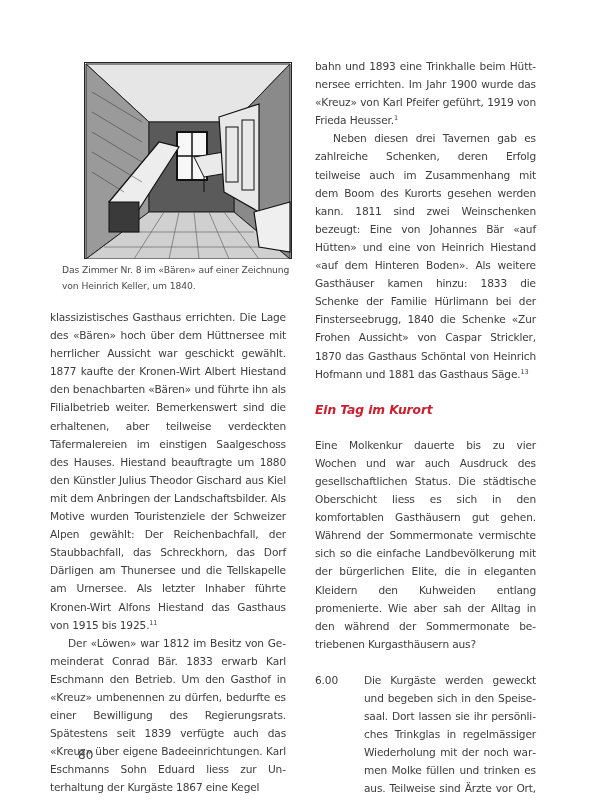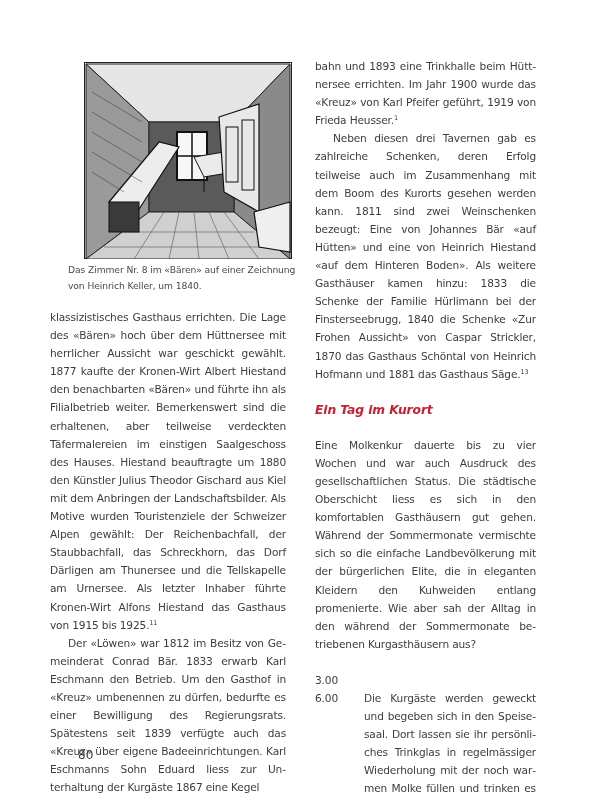--- a/index.html
+++ b/index.html
@@ -6,21 +6,21 @@
     body { width: 600px; height: 800px; position: relative; overflow: hidden;
       font-family: "DejaVu Sans", sans-serif; color: #3c3c3c; }
     .col { position: absolute; font-size: 10.6px; line-height: 18.1px; text-align: justify; hyphens: manual; letter-spacing: -0.15px; }
     .col p { margin: 0; }
     .col p.indent { text-indent: 18px; }
     #left-col { left: 50px; top: 308px; width: 236px; }
     #right-col { left: 315px; top: 57px; width: 221px; }
     sup { font-size: 6.5px; line-height: 0; vertical-align: 4px; }
     .figure { position: absolute; left: 84px; top: 62px; width: 208px; height: 197px; }
     .figure svg { width: 100%; height: 100%; display: block; }
-    .caption { position: absolute; left: 62px; top: 262px; width: 240px; font-size: 9.2px; line-height: 15.5px; color: #4a4a4a; letter-spacing: -0.1px; margin-left: 6px; }
+    .caption { position: absolute; left: 62px; top: 262px; width: 240px; font-size: 9.2px; line-height: 15.5px; color: #4a4a4a; letter-spacing: -0.1px; }
     .heading { font-family: "DejaVu Sans", sans-serif; font-weight: bold; color: #c8202f; font-size: 12.3px; margin: 18px 0 17px 0; letter-spacing: -0.1px; font-style: italic; }
     .time-entry { display: flex; }
     .time-entry .time { width: 49px; flex: none; text-align: left; }
     .time-entry .text { flex: 1; text-align: justify; }
     .gap { height: 18px; }
     .page-number { position: absolute; left: 78px; top: 748px; font-size: 12px; color: #3c3c3c; }
   </style>
 </head>
 <body>
 
@@ -81,21 +81,20 @@
   <p class="indent"><span>Der «Löwen» war 1812 im Besitz von Ge­meinderat Conrad Bär. 1833 erwarb Karl Eschmann den Betrieb. Um den Gasthof in «Kreuz» umbenennen zu dürfen, bedurfte es einer Bewilligung des Regierungsrats. Spätestens seit 1839 verfügte auch das «Kreuz» über eigene Badeeinrichtungen. Karl Eschmanns Sohn Eduard liess zur Un­terhaltung der Kurgäste 1867 eine Kegel­</span></p>
 </div>
 
 <div class="col" id="right-col">
   <p><span>bahn und 1893 eine Trinkhalle beim Hütt­nersee errichten. Im Jahr 1900 wurde das «Kreuz» von Karl Pfeifer geführt, 1919 von Frieda Heusser.</span><sup>1</sup></p>
   <p class="indent"><span>Neben diesen drei Tavernen gab es zahlreiche Schenken, deren Erfolg teilweise auch im Zusammenhang mit dem Boom des Kurorts gesehen werden kann. 1811 sind zwei Weinschenken bezeugt: Eine von Jo­hannes Bär «auf Hütten» und eine von Heinrich Hiestand «auf dem Hinteren Bo­den». Als weitere Gasthäuser kamen hinzu: 1833 die Schenke der Familie Hürlimann bei der Finsterseebrugg, 1840 die Schenke «Zur Frohen Aussicht» von Caspar Strickler, 1870 das Gasthaus Schöntal von Heinrich Hof­mann und 1881 das Gasthaus Säge.</span><sup>13</sup></p>
   <div class="heading">Ein Tag im Kurort</div>
   <p>Eine Molkenkur dauerte bis zu vier Wochen und war auch Ausdruck des gesellschaftli­chen Status. Die städtische Oberschicht liess es sich in den komfortablen Gasthäu­sern gut gehen. Während der Sommermo­nate vermischte sich so die einfache Land­bevölkerung mit der bürgerlichen Elite, die in eleganten Kleidern den Kuhweiden ent­lang promenierte. Wie aber sah der Alltag in den während der Sommermonate be­triebenen Kurgasthäusern aus?</p>
   <div class="gap"></div>
   <div class="time-entry">
-    <span class="time">3.00</span>
   </div>
   <div class="time-entry">
     <span class="time">6.00</span>
     <span class="text">Die Kurgäste werden geweckt und begeben sich in den Speise­saal. Dort lassen sie ihr persönli­ches Trinkglas in regelmässiger Wiederholung mit der noch war­men Molke füllen und trinken es aus. Teilweise sind Ärzte vor Ort, welche die Vorgänge überwachen.</span>
   </div>
 </div>
 
 <div class="page-number">80</div>
 
 </body></html>

